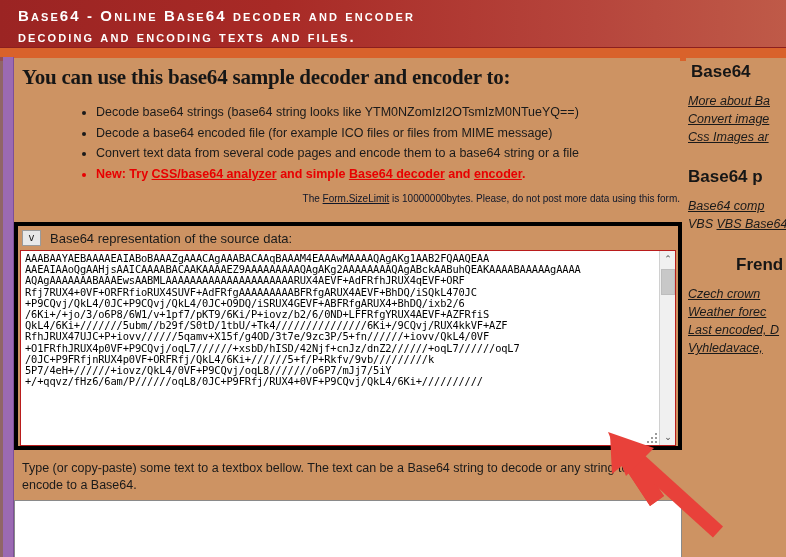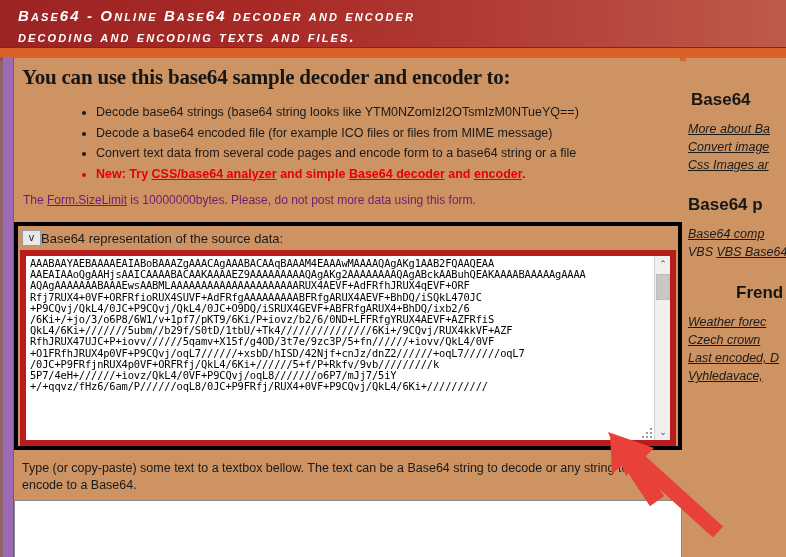--- a/index.html
+++ b/index.html
@@ -27,21 +27,20 @@
   }
   #header .title-line {
     color: #ffffff;
     font-weight: bold;
     font-size: 15px;
     letter-spacing: 2.1px;
     font-variant: small-caps;
     text-transform: none;
     white-space: nowrap;
     padding-left: 18px;
-    font-style: italic;
   }
   #header .l1 { padding-top: 7px; }
   #header .l2 { padding-top: 4px; }
 
   
   #orange-strip {
     position: absolute;
     left: 0; top: 48px;
     width: 786px; height: 13px;
     background: #d9622b;
@@ -96,22 +95,23 @@
     font-weight: bold;
   }
   ul#feature-list li.new-item a {
     color: #e80000;
     text-decoration: underline;
     font-weight: bold;
   }
   p#sizelimit-line {
     margin: 9px 0 0 0;
     padding-left: 9px;
-    font-size: 12px;
-    color: #701a75;
+    font-size: 10px;
+    color: #0f172a;
+    text-align: right;
   }
   p#sizelimit-line .ul { text-decoration: underline; }
 
   
   #b64-panel {
     position: absolute;
     left: 14px; top: 222px;
     width: 668px; height: 228px;
     border: 4px solid #000000;
     background: #cd9363;
@@ -128,31 +128,32 @@
     background: #e8e8e8;
     border: 1px solid #9a9a9a;
     color: #222;
     font-size: 10px;
     line-height: 14px;
     text-align: center;
     font-family: "DejaVu Sans", sans-serif;
     cursor: pointer;
   }
   #b64-label {
+    margin-left: 9px;
     font-size: 13px;
     color: #1a1a1a;
   }
 
   
   #b64-textarea-wrap {
     position: relative;
     margin: 0 2px 2px 2px;
     height: 196px;
     background: #ffffff;
-    border: 6px solid #b91c1c;
+    border: 1px solid #b91c1c;
     display: flex;
     overflow: hidden;
   }
   #b64-text {
     flex: 1 1 auto;
     margin: 0;
     padding: 2px 2px 2px 4px;
     font-family: "DejaVu Sans Mono", "Liberation Mono", monospace;
     font-size: 10.4px;
     line-height: 11.2px;
@@ -233,21 +234,21 @@
     background: #cd9363;
     overflow: hidden;
   }
   #sidebar h2 {
     margin: 0;
     font-size: 17px;
     font-weight: bold;
     color: #161616;
     white-space: nowrap;
   }
-  #sidebar h2.h-first { padding: 32px 0 0 5px; }
+  #sidebar h2.h-first { padding: 4px 0 0 5px; }
   #sidebar h2.h-second { padding: 21px 0 0 2px; }
   #sidebar h2.h-third  { padding: 22px 0 0 2px; margin-left: 48px; }
   .side-links {
     margin: 10px 0 0 0;
     padding: 0 0 0 2px;
     list-style: none;
     font-style: italic;
   }
   .side-links li {
     font-size: 12.5px;
@@ -282,21 +283,21 @@
 
   <div id="left-rail-shadow"></div>
   <div id="left-rail"></div>
 
   <div id="main">
     <h1 id="page-title">You can use this base64 sample decoder and encoder to:</h1>
 
     <ul id="feature-list">
       <li>Decode base64 strings (base64 string looks like YTM0NZomIzI2OTsmIzM0NTueYQ==)</li>
       <li>Decode a base64 encoded file (for example ICO files or files from MIME message)</li>
-      <li>Convert text data from several code pages and encode form to a base64 string or a file</li>
+      <li>Convert text data from several code pages and encode them to a base64 string or a file</li>
       <li class="new-item"><span>New: Try </span><a href="#">CSS/base64 analyzer</a><span> and simple </span><a href="#">Base64 decoder</a><span> and </span><a href="#">encoder</a><span>.</span></li>
     </ul>
 
     <p id="sizelimit-line"><span>The </span><span class="ul">Form.SizeLimit</span><span> is 10000000bytes. Please, do not post more data using this form.</span></p>
   </div>
 
   <div id="b64-panel">
     <div id="b64-label-row">
       <div id="collapse-toggle">v</div>
       <div id="b64-label">Base64 representation of the source data:</div>
@@ -345,22 +346,22 @@
     </ul>
 
     <h2 class="h-second">Base64 p</h2>
     <ul class="side-links">
       <li><a href="#">Base64 comp</a></li>
       <li class="plain-start"><span>VBS </span><a href="#">VBS Base64 e</a></li>
     </ul>
 
     <h2 class="h-third">Frend Czech</h2>
     <ul class="side-links">
+      <li><a href="#">Czech crown</a></li>
       <li><a href="#">Weather forec</a></li>
-      <li><a href="#">Czech crown</a></li>
       <li><a href="#">Last encoded, D</a></li>
       <li><a href="#">Vyhledavace,</a></li>
     </ul>
   </div>
 
   <svg id="annotation-arrow" viewBox="0 0 120 110">
     <polygon points="4,6 44,20 30,27 58,68 44,78 17,37 6,46" fill="#e8413a"></polygon>
     <polygon points="30,27 58,68 44,78 17,37" fill="#e8413a"></polygon>
     <path d="M 26,26 L 112,104" stroke="#e8413a" stroke-width="15" stroke-linecap="butt"></path>
     <polygon points="2,4 48,20 20,48" fill="#e8413a"></polygon>

